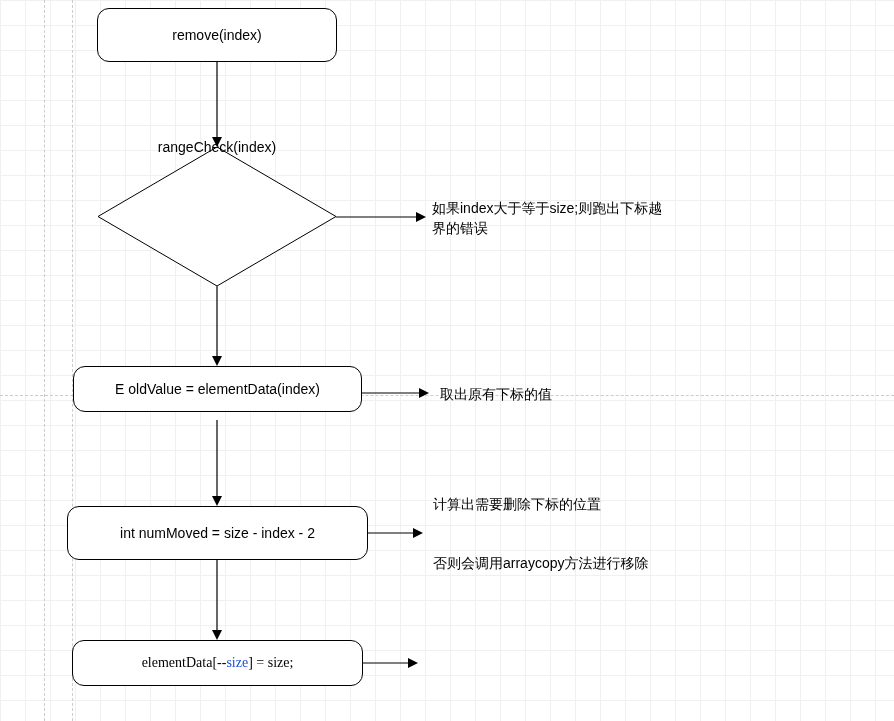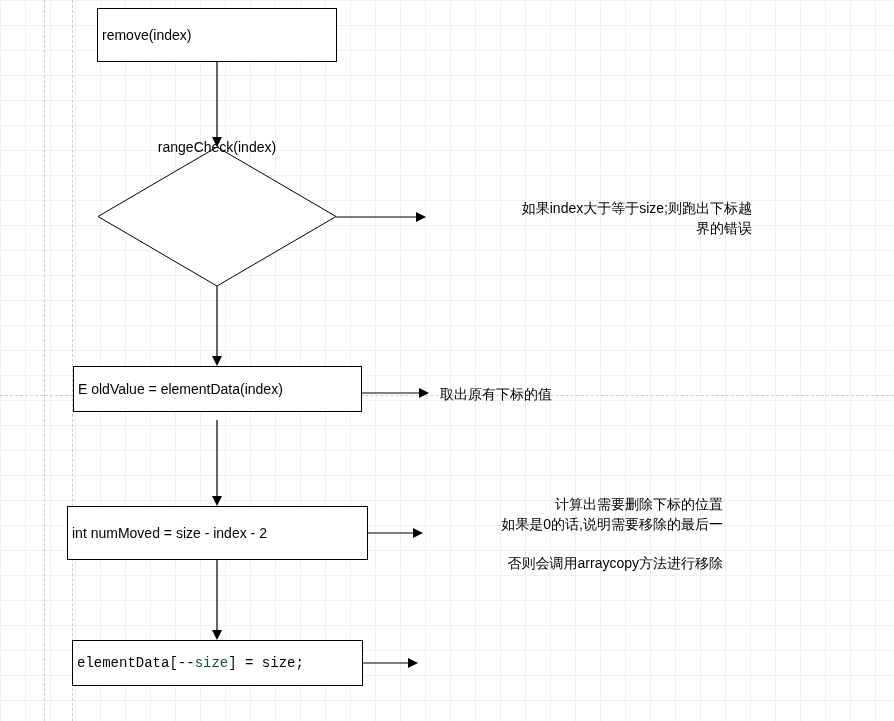--- a/index.html
+++ b/index.html
@@ -1,30 +1,30 @@
 <!DOCTYPE html>
 <html><head>
 <meta charset="utf-8">
 <style>
 html,body{margin:0;padding:0;background:#fff;font-family:Arial,"Microsoft YaHei",sans-serif}
 .canvas{position:relative;width:894px;height:721px;
   background-image:linear-gradient(to right,#f0f0f0 1px,transparent 1px),linear-gradient(to bottom,#f0f0f0 1px,transparent 1px);
   background-size:25px 25px}
 .guide-h{position:absolute;left:0;width:100%;border-top:1px dashed #ccc}
 .guide-v{position:absolute;top:0;height:100%;border-left:1px dashed #ccc}
-.box{position:absolute;border:1px solid #000;border-radius:0;background:#fff;
-  display:flex;align-items:center;justify-content:flex-start;text-align:center;font-size:14px;box-sizing:border-box;padding:4px}
+.box{position:absolute;border:1px solid #000;border-radius:12px;background:#fff;
+  display:flex;align-items:center;justify-content:center;text-align:center;font-size:14px;box-sizing:border-box;padding:4px}
 .diamond{position:absolute;background:#fff}
 .diamond svg{position:absolute;top:0;left:0}
 .diamond .lbl{position:absolute;width:100%;height:100%;display:flex;align-items:center;justify-content:center;font-size:14px}
 .arrow{position:absolute}
 .arrow svg{display:block}
-.annot{position:absolute;font-size:14px;text-align:right;line-height:1.4}
-.code{font-family:Liberation Mono, monospace;font-size:14px}
-.kw{color:#14532d}
+.annot{position:absolute;font-size:14px;text-align:left;line-height:1.4}
+.code{font-family:Liberation Serif, serif;font-size:14px}
+.kw{color:#1d4ed8}
 </style>
 </head>
 <body>
 
 <div class="canvas">
 
   <div class="guide-h" style="top:395px"></div>
   <div class="guide-v" style="left:44px"></div>
   <div class="guide-v" style="left:72px"></div>
 
@@ -92,21 +92,21 @@
   </div>
 
   <div class="arrow" style="left:368px;top:526px">
     <svg width="55" height="14">
         <line x1="0" y1="7" x2="47" y2="7" stroke="#000" stroke-width="1.2"></line>
         <polygon points="55,7 45,2 45,12" fill="#000"></polygon>
       </svg>
   </div>
   <div class="annot" style="left:433px;top:495px;width:290px">
     <span>计算出需要删除下标的位置</span><br>
-    <span>如果是0的话,说明需要移除的最后一</span><br>
+    <br>
     <br>
     <span>否则会调用arraycopy方法进行移除</span>
   </div>
 
   <div class="arrow" style="left:210px;top:560px">
     <svg width="14" height="80">
         <line x1="7" y1="0" x2="7" y2="73" stroke="#000" stroke-width="1.2"></line>
         <polygon points="7,80 2,70 12,70" fill="#000"></polygon>
       </svg>
   </div>

